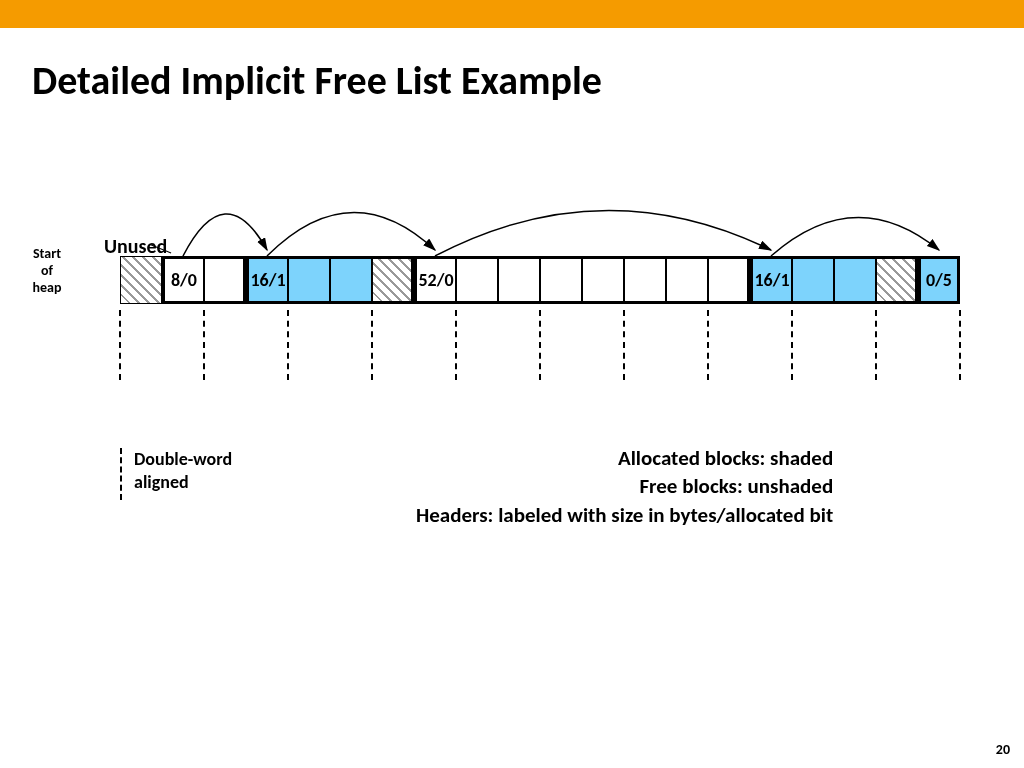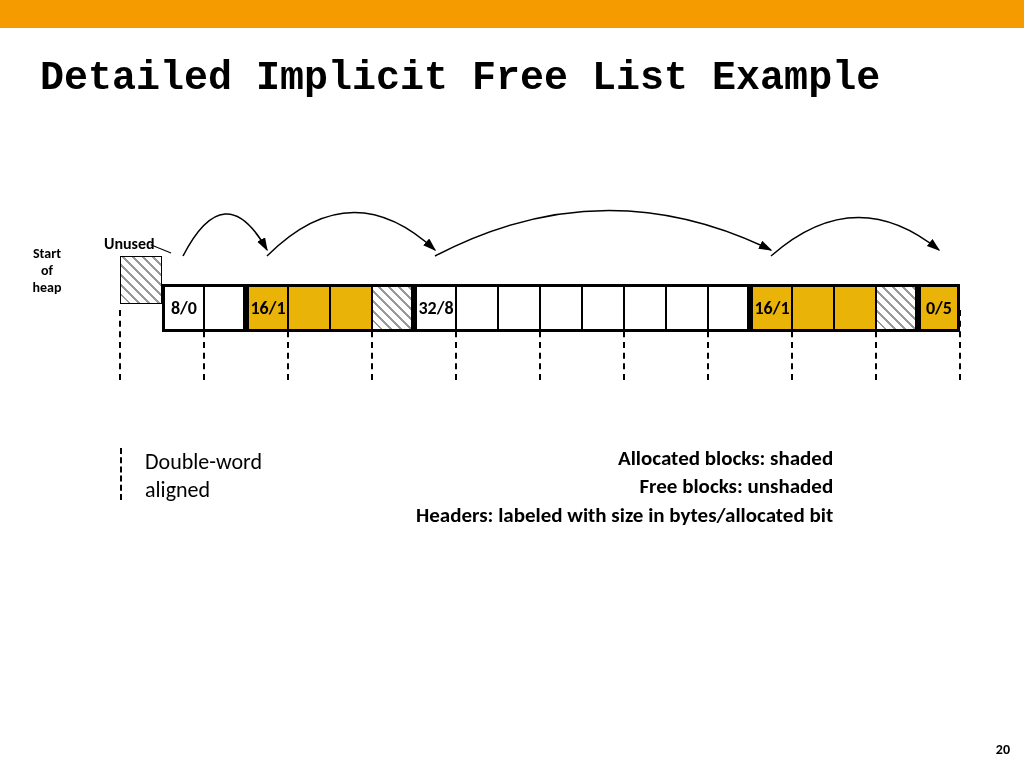--- a/index.html
+++ b/index.html
@@ -13,22 +13,21 @@
     overflow: hidden;
   }
   .top-bar {
     background: #f59b00;
     height: 28px;
     width: 100%;
   }
   .title {
     font-size: 40px;
     font-weight: 700;
-    margin: 28px 0 0 40px;
-    font-family: Liberation Mono, monospace;
+    margin: 28px 0 0 32px;
   }
   .heap-area {
     position: absolute;
     top: 256px;
     left: 120px;
     width: 880px;
     height: 48px;
   }
   .cell {
     position: absolute;
@@ -37,62 +36,62 @@
     border: 1px solid #000;
     box-sizing: border-box;
     display: flex;
     align-items: center;
     justify-content: center;
     font-size: 18px;
     font-weight: 700;
   }
   .thick-left { border-left-width: 3px; }
   .thick-right { border-right-width: 3px; }
-  .thick-top { border-top-width: 3px; margin-top: 28px; }
+  .thick-top { border-top-width: 3px; }
   .thick-bottom { border-bottom-width: 3px; }
-  .shaded { background: #eab308; }
+  .shaded { background: #7dd3fc; }
   .hatched {
     background-image: repeating-linear-gradient(45deg, #fff 0, #fff 5px, #999 5px, #999 7px);
   }
   .heap-label {
     position: absolute;
     left: 12px;
     top: 246px;
     font-size: 14px;
     font-weight: 700;
     text-align: center;
     line-height: 1.2;
     width: 70px;
   }
   .unused-label {
     position: absolute;
     top: 234px;
     left: 104px;
-    font-size: 16px;
+    font-size: 20px;
     font-weight: 700;
   }
   .dashed {
     position: absolute;
     border-left: 2px dashed #000;
     height: 70px;
     top: 310px;
   }
   .legend-dash {
     position: absolute;
     border-left: 2px dashed #000;
     height: 52px;
     top: 448px;
     left: 120px;
   }
   .legend-left {
     position: absolute;
     top: 448px;
-    left: 145px;
-    font-size: 22px;
-    font-weight: 400;
+    left: 134px;
+    font-size: 18px;
+    font-weight: 700;
     line-height: 1.25;
   }
   .legend-right {
     position: absolute;
     top: 444px;
     left: 416px;
     font-size: 21px;
     font-weight: 700;
     line-height: 1.35;
     text-align: right;
@@ -149,21 +148,21 @@
 </svg>
 
 <div class="heap-area" id="heap">
     <div class="cell hatched" style="left: 0px; width: 42px;"></div>
     <div class="cell thick-left thick-top thick-bottom" style="left: 42px; width: 42px;">8/0</div>
     <div class="cell thick-right thick-top thick-bottom" style="left: 84px; width: 42px;"></div>
     <div class="cell shaded thick-left thick-top thick-bottom" style="left: 126px; width: 42px;">16/1</div>
     <div class="cell shaded thick-top thick-bottom" style="left: 168px; width: 42px;"></div>
     <div class="cell shaded thick-top thick-bottom" style="left: 210px; width: 42px;"></div>
     <div class="cell hatched thick-right thick-top thick-bottom" style="left: 252px; width: 42px;"></div>
-    <div class="cell thick-left thick-top thick-bottom" style="left: 294px; width: 42px;">32/8</div>
+    <div class="cell thick-left thick-top thick-bottom" style="left: 294px; width: 42px;">52/0</div>
     <div class="cell thick-top thick-bottom" style="left: 336px; width: 42px;"></div>
     <div class="cell thick-top thick-bottom" style="left: 378px; width: 42px;"></div>
     <div class="cell thick-top thick-bottom" style="left: 420px; width: 42px;"></div>
     <div class="cell thick-top thick-bottom" style="left: 462px; width: 42px;"></div>
     <div class="cell thick-top thick-bottom" style="left: 504px; width: 42px;"></div>
     <div class="cell thick-top thick-bottom" style="left: 546px; width: 42px;"></div>
     <div class="cell thick-right thick-top thick-bottom" style="left: 588px; width: 42px;"></div>
     <div class="cell shaded thick-left thick-top thick-bottom" style="left: 630px; width: 42px;">16/1</div>
     <div class="cell shaded thick-top thick-bottom" style="left: 672px; width: 42px;"></div>
     <div class="cell shaded thick-top thick-bottom" style="left: 714px; width: 42px;"></div>

